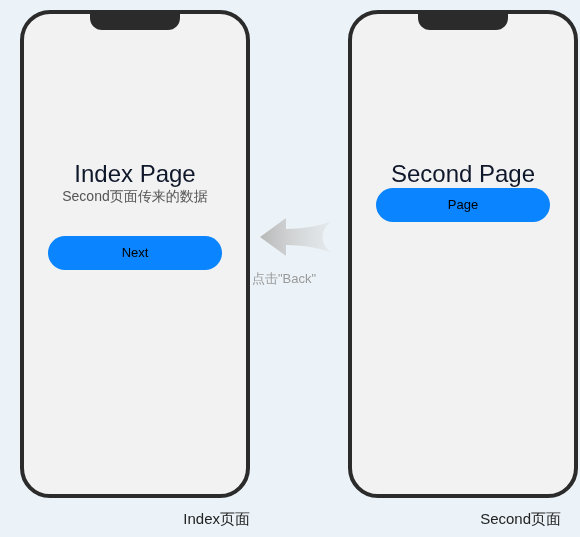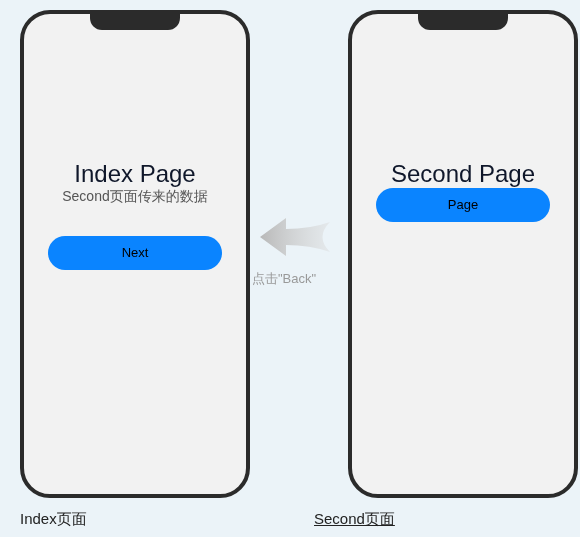--- a/index.html
+++ b/index.html
@@ -56,26 +56,26 @@
       color:#000000;
       font-size:13px;
       border-radius:17px;
       border:none;
       cursor:pointer;
     }
     .caption {
       position:absolute;
       top:510px;
       width:230px;
-      text-align:left;
+      text-align:right;
       font-size:15px;
       color:#222;
     }
     .caption-left  { left:20px; }
-    .caption-right { left:314px;text-decoration:underline; }
+    .caption-right { left:331px; }
     .arrow-wrap {
       position:absolute;
       left:260px; top:212px;
       width:70px; height:50px;
     }
     .arrow-wrap svg { width:70px; height:50px; display:block; }
     .arrow-label {
       position:absolute;
       left:252px; top:270px;
       font-size:13px;

